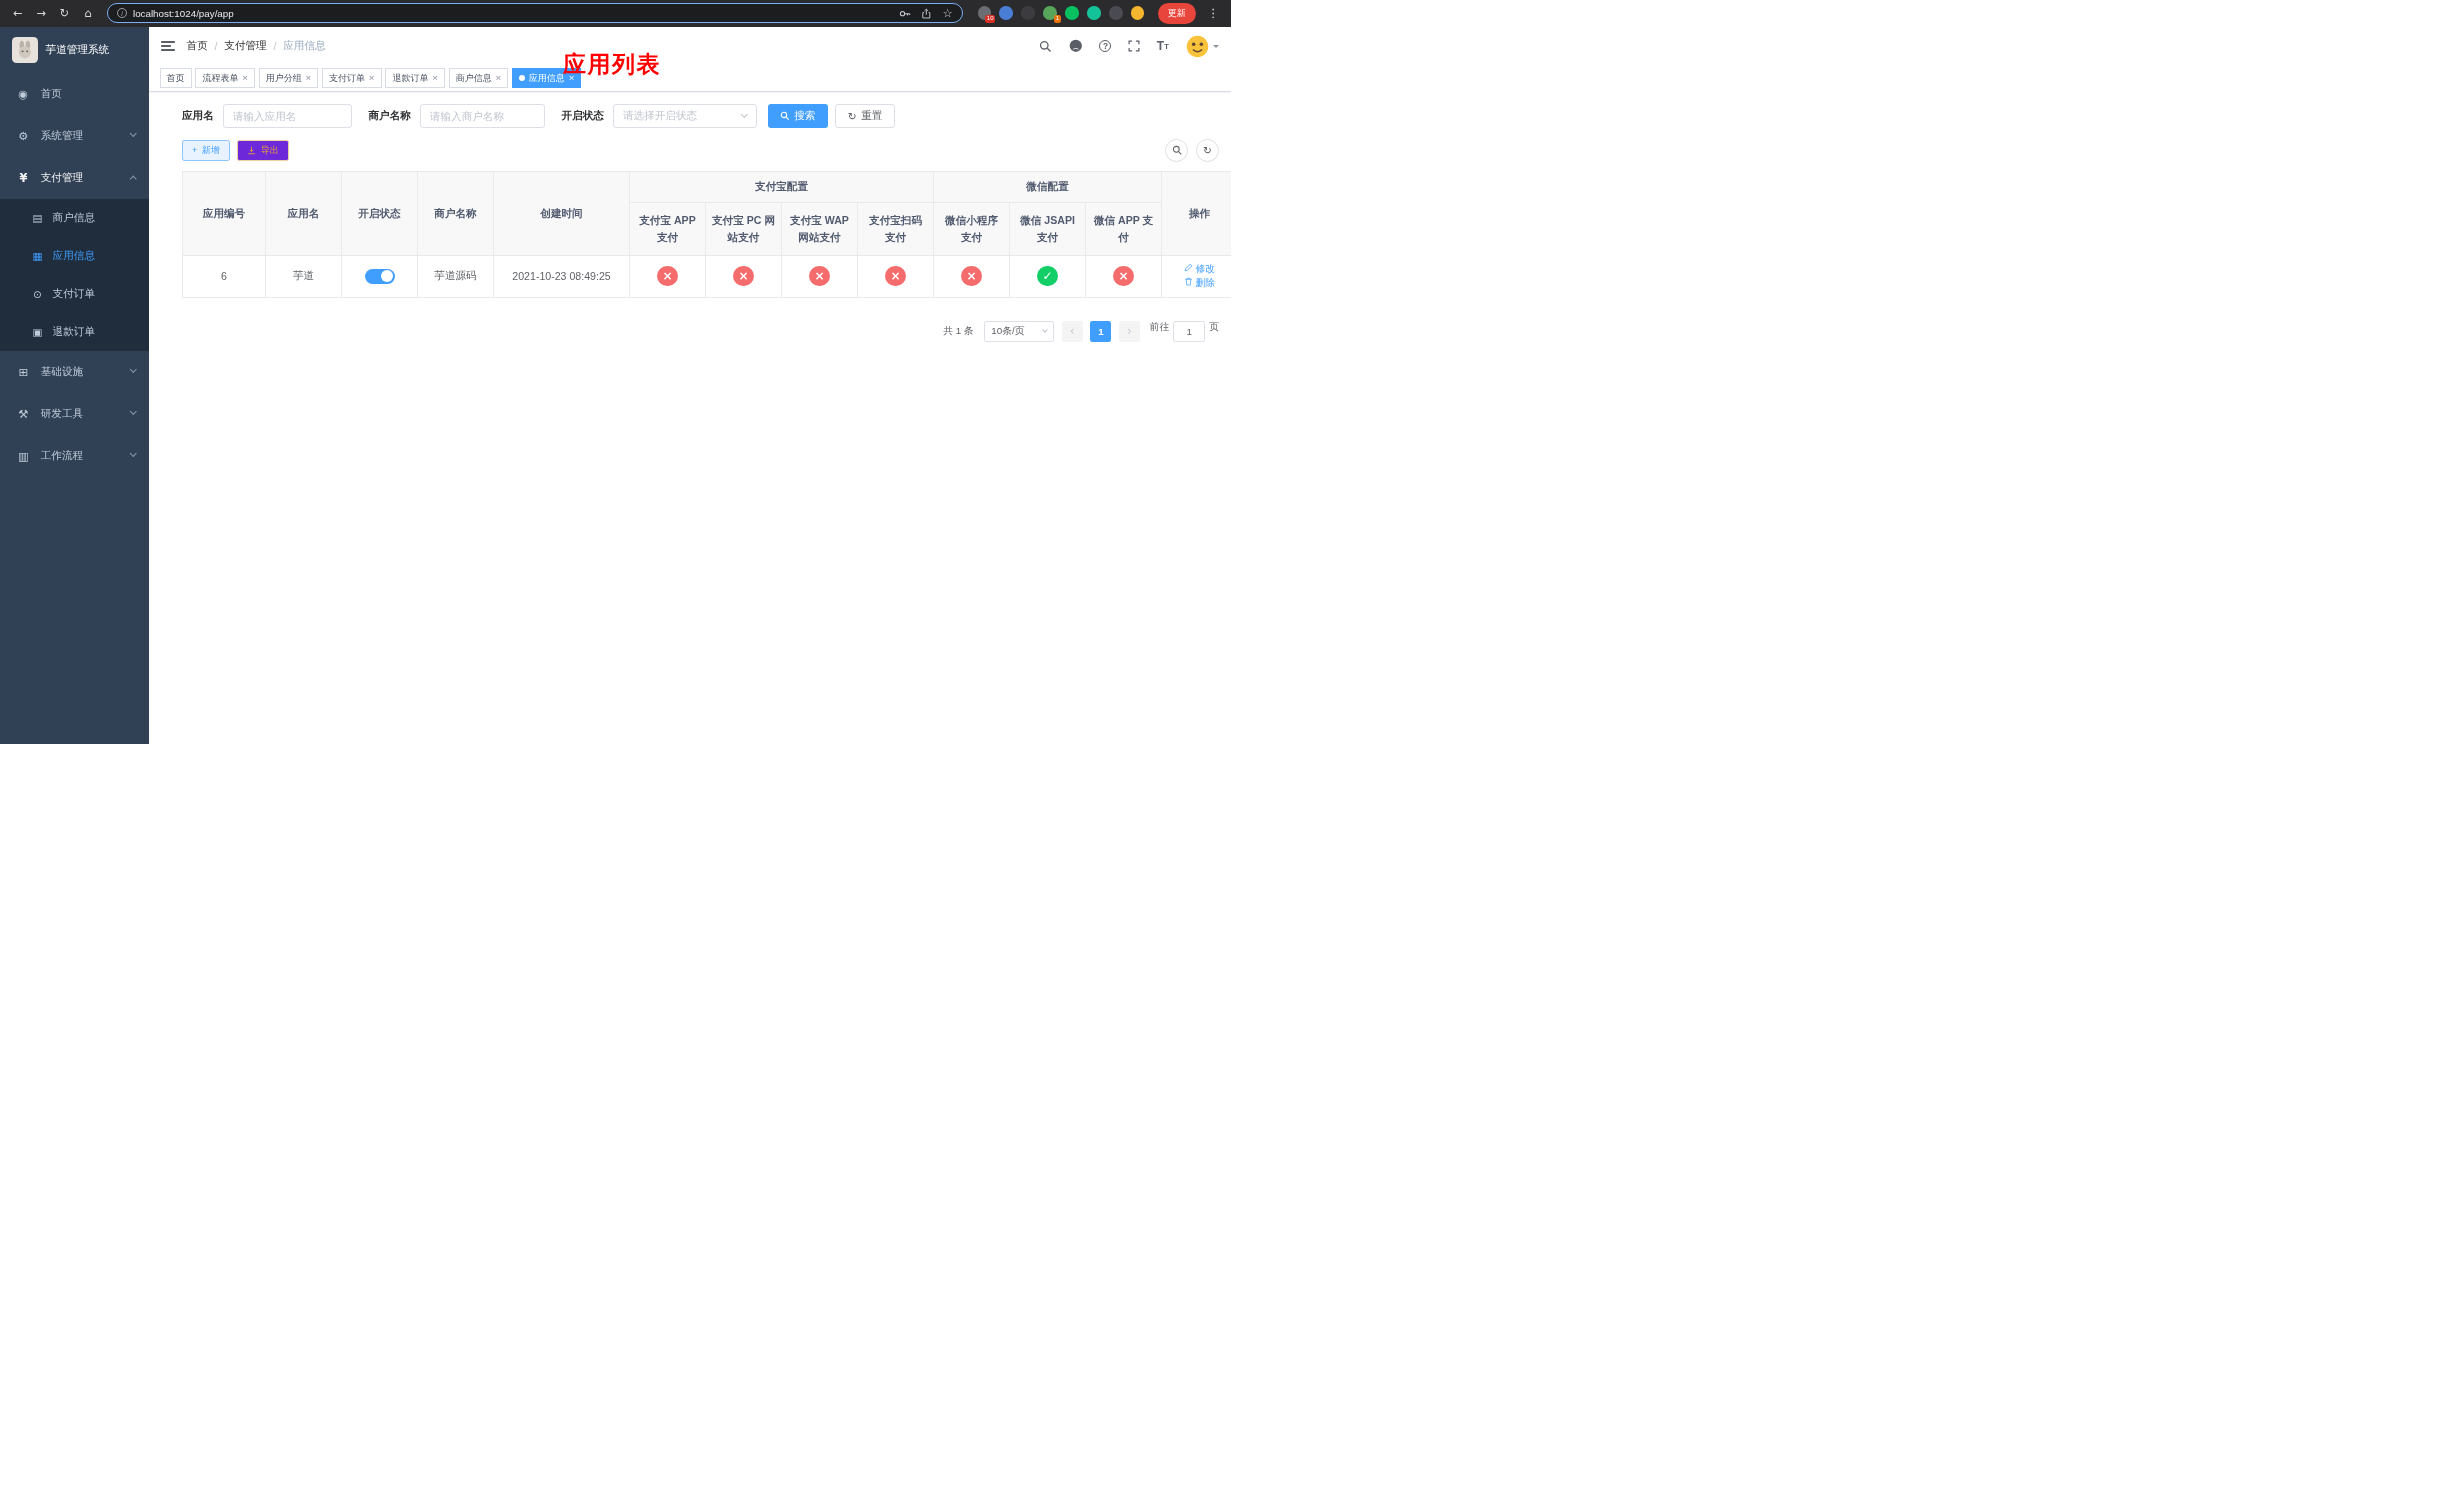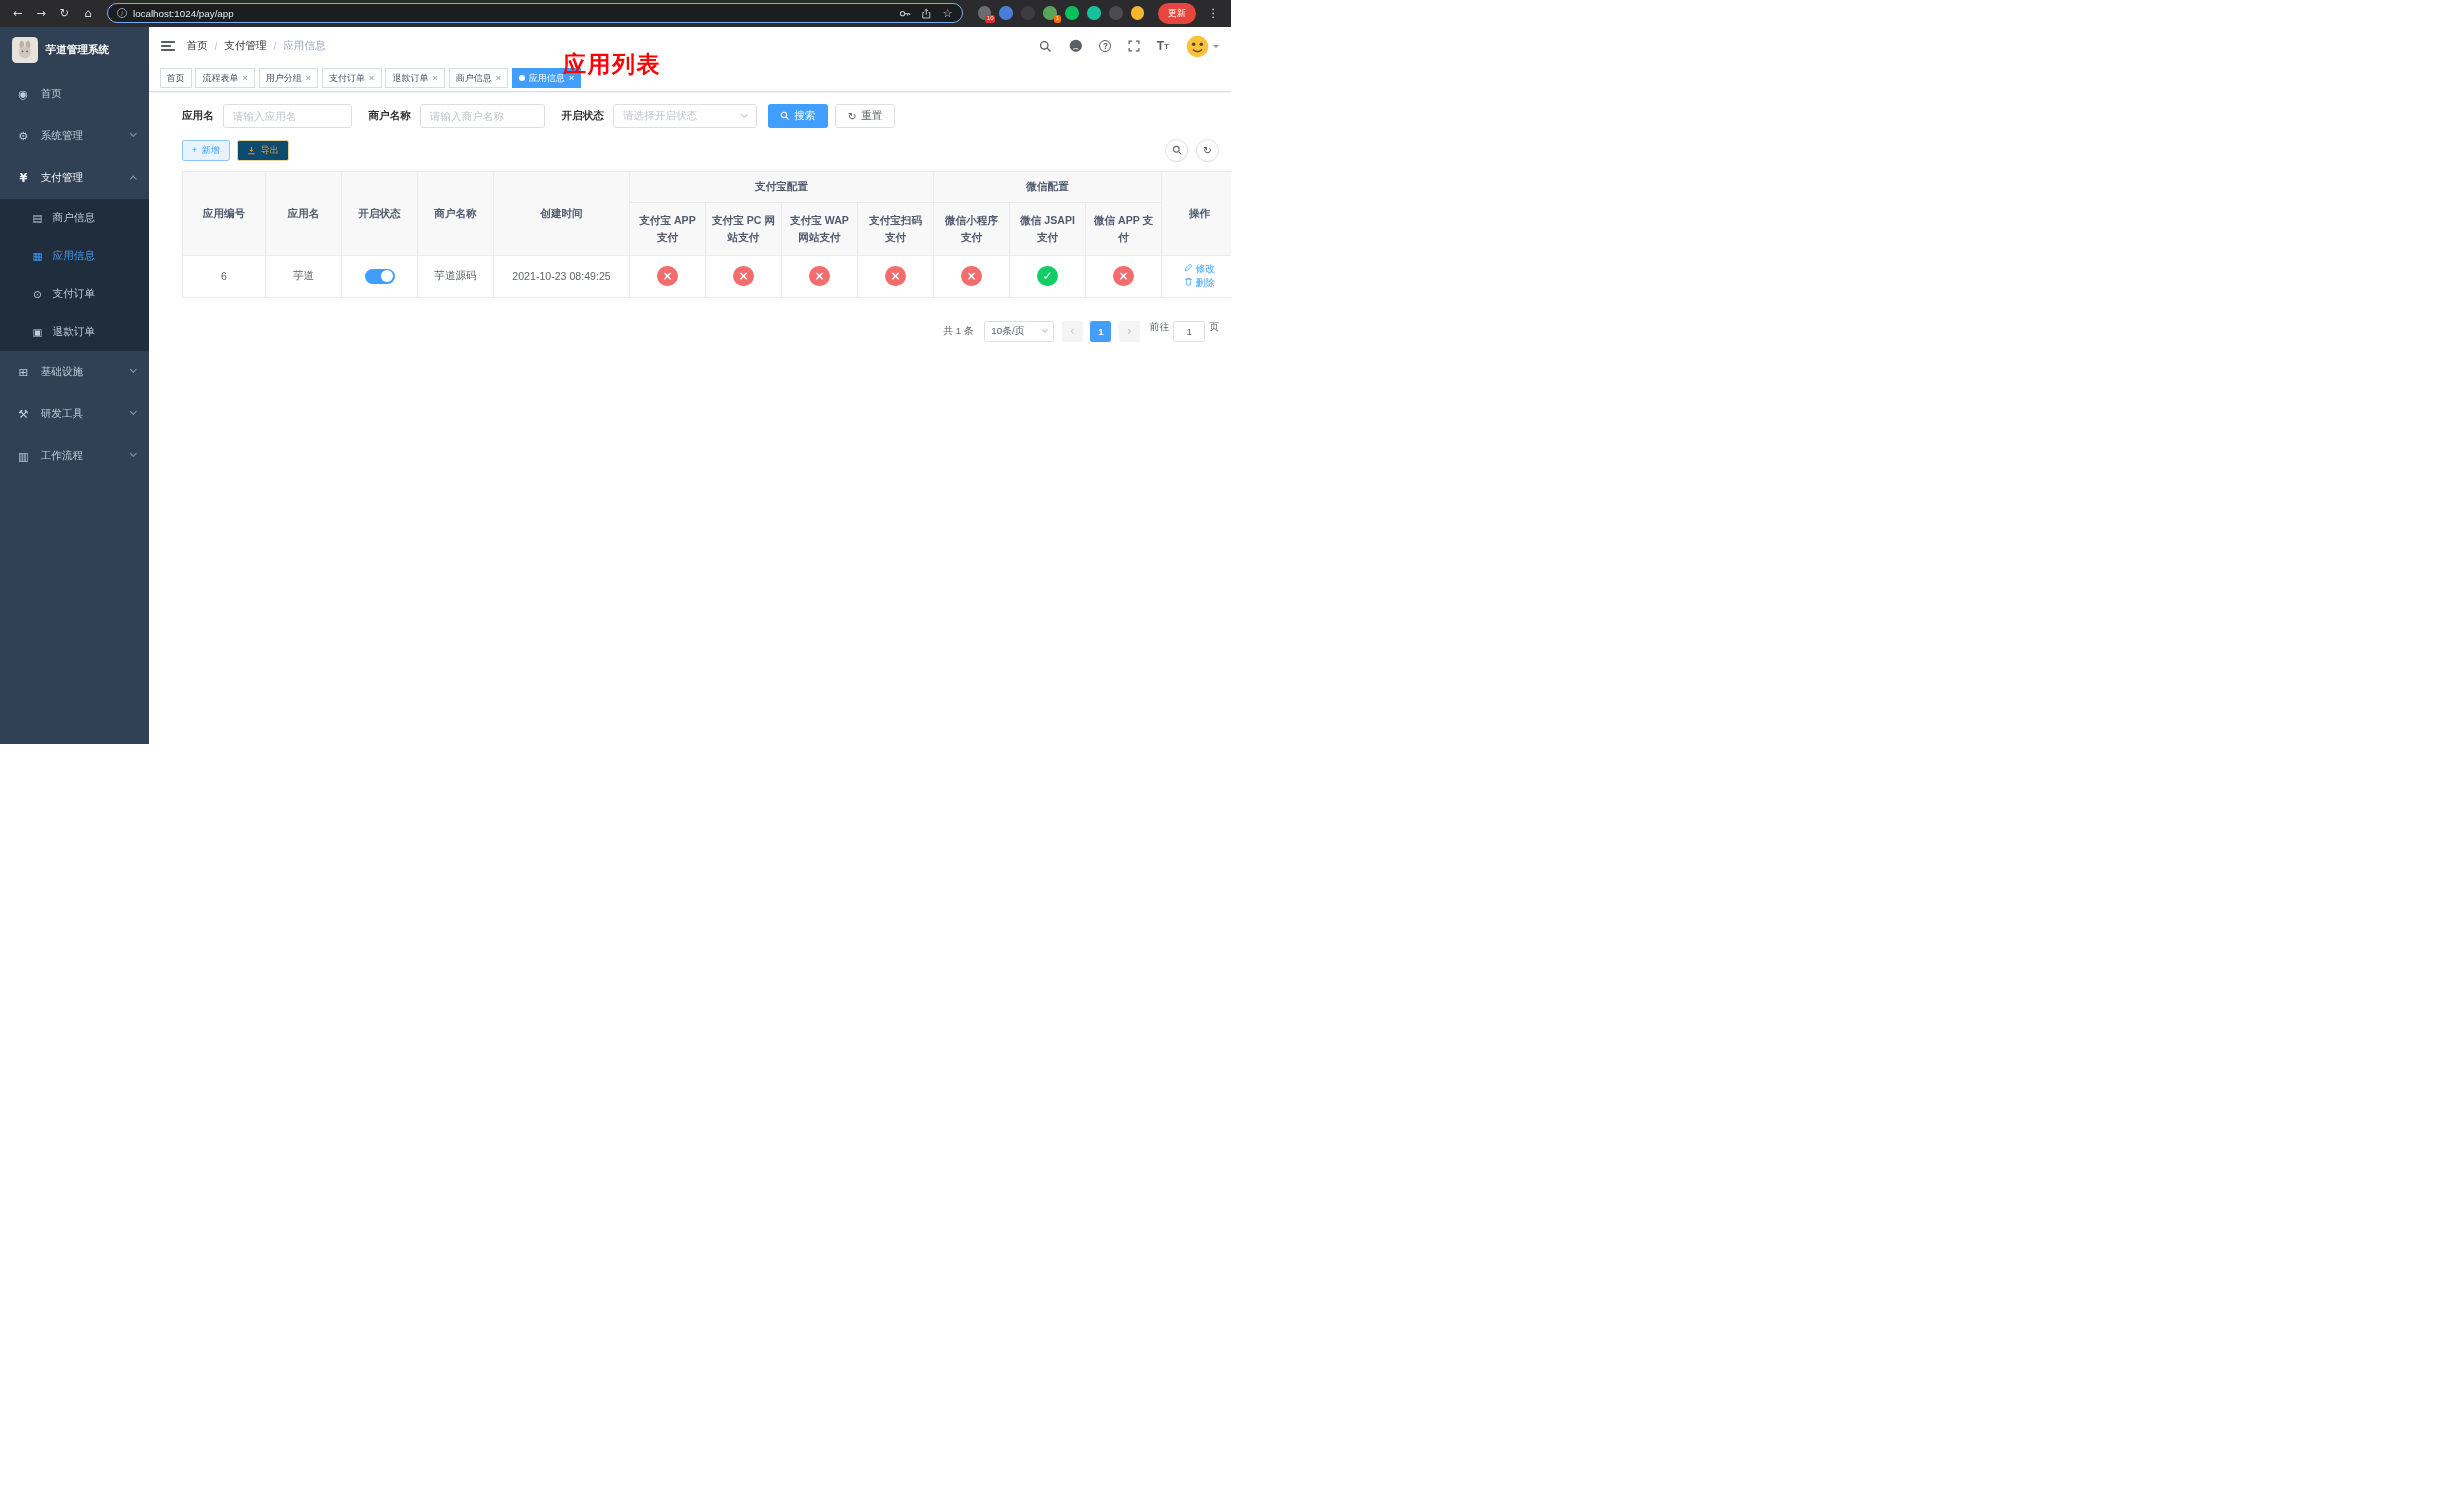--- a/index.html
+++ b/index.html
@@ -21,21 +21,21 @@
   .ext-icon { width:13.6px; height:13.6px; border-radius:50%; position:relative; display:inline-block; cursor:pointer; }
   .ext-badge { position:absolute; right:-3.8px; bottom:-3px; font-size:6px; line-height:7.6px; color:#fff; padding:0 1.5px; border-radius:2.3px; font-style:normal; }
   .update-btn { background:#e8453c; color:#fff; font-size:9px; padding:3.8px 9.8px; border-radius:756px; margin:0 4.5px; cursor:pointer; white-space:nowrap; }
   .kebab { color:#e8eaed; font-size:11.4px; padding:0 4.5px; cursor:pointer; }
 
   
   .app { flex:1; display:flex; min-height:0; }
   .sidebar { width:149px; background:#304156; flex-shrink:0; display:flex; flex-direction:column; color:#bfcbd9; }
   .logo-row { height:46px; display:flex; align-items:center; padding-left:12px; gap:7.6px; }
   .logo-avatar { width:26px; height:26px; border-radius:4.5px; background:#e7e2db; display:flex; align-items:center; justify-content:center; overflow:hidden; flex-shrink:0; }
-  .logo-title { color:#fff; font-size:10.6px; font-weight:bold; white-space:nowrap; }
+  .logo-title { color:#fff; font-size:10.6px; font-weight:normal; white-space:nowrap; }
   .menu-item { height:42px; display:flex; align-items:center; padding:0 13.6px 0 15px; font-size:10.6px; color:#bfcbd9; cursor:pointer; }
   .menu-item .mi-icon { width:16.7px; margin-right:9px; font-size:11.4px; text-align:center; }
   .menu-item.trail { color:#f4f4f5; }
   .chev { width:4.5px; height:4.5px; border-right:1.1px solid #8a97a8; border-bottom:1.1px solid #8a97a8; margin-left:auto; flex-shrink:0; }
   .chev.down { transform:rotate(45deg) translate(-1.5px,-1.5px); }
   .chev.up { transform:rotate(-135deg) translate(-1.5px,-1.5px); }
   .submenu { background:#1f2d3d; }
   .sub-item { height:38px; display:flex; align-items:center; padding:0 13.6px 0 30px; font-size:10.6px; color:#bfcbd9; cursor:pointer; }
   .sub-item .mi-icon { width:15px; margin-right:7.6px; font-size:10.6px; text-align:center; }
   .sub-item.active { color:#409eff; }
@@ -76,21 +76,21 @@
   .w-name { width:129px; margin-right:16.7px; }
   .w-merchant { width:125px; margin-right:16.7px; }
   .f-select { width:144px; height:24px; border:0.8px solid #dcdfe6; border-radius:3px; padding:0 9px; font-size:10.6px; color:#bfc4cc; display:flex; align-items:center; cursor:pointer; background:#fff; margin-right:10.6px; }
   .f-select .sel-chev { margin-left:auto; width:4.5px; height:4.5px; border-right:1.1px solid #c0c4cc; border-bottom:1.1px solid #c0c4cc; transform:rotate(45deg) translate(-1.5px,-1.5px); }
   .btn { height:24px; border-radius:3px; font-size:10.6px; display:inline-flex; align-items:center; justify-content:center; gap:4.5px; cursor:pointer; border:0.8px solid transparent; padding:0 11.4px; white-space:nowrap;text-align:right; }
   .btn-primary { background:#409eff; color:#fff; }
   .btn-plain { background:#fff; border-color:#dcdfe6; color:#606266; margin-left:7.6px; }
   .toolbar-row { margin-top:10.6px; display:flex; align-items:center; }
   .btn-mini { height:21px; font-size:9px; padding:0 9px; border-radius:2.3px; }
   .btn-add { background:#e8f3ff; border:0.8px solid #8cc5ff; color:#409eff; }
-  .btn-export { background:#0c4a6e; border:0.8px solid #f3d19e; color:#e6a23c; margin-left:7.6px; }
+  .btn-export { background:#6d28d9; border:0.8px solid #f3d19e; color:#e6a23c; margin-left:7.6px; }
   .tool-circles { margin-left:auto; display:flex; gap:7.6px; }
   .circle-btn { width:23px; height:23px; border-radius:50%; border:0.8px solid #dcdfe6; background:#fff; display:flex; align-items:center; justify-content:center; color:#606266; cursor:pointer; font-size:10.6px; }
 
   
   table { margin-top:9px; width:100%; border-collapse:collapse; table-layout:fixed; }
   th, td { border:0.8px solid #e8eaec; text-align:center; vertical-align:middle; }
   th { background:#f8f8f9; color:#515a6e; font-size:10.6px; font-weight:bold; padding:4.5px 6px; line-height:1.55; }
   tr.group-row th { height:31px; }
   tr.subhead-row th { height:53px; }
   td { height:42px; font-size:10.6px; color:#606266; padding:3px 4.5px; }

